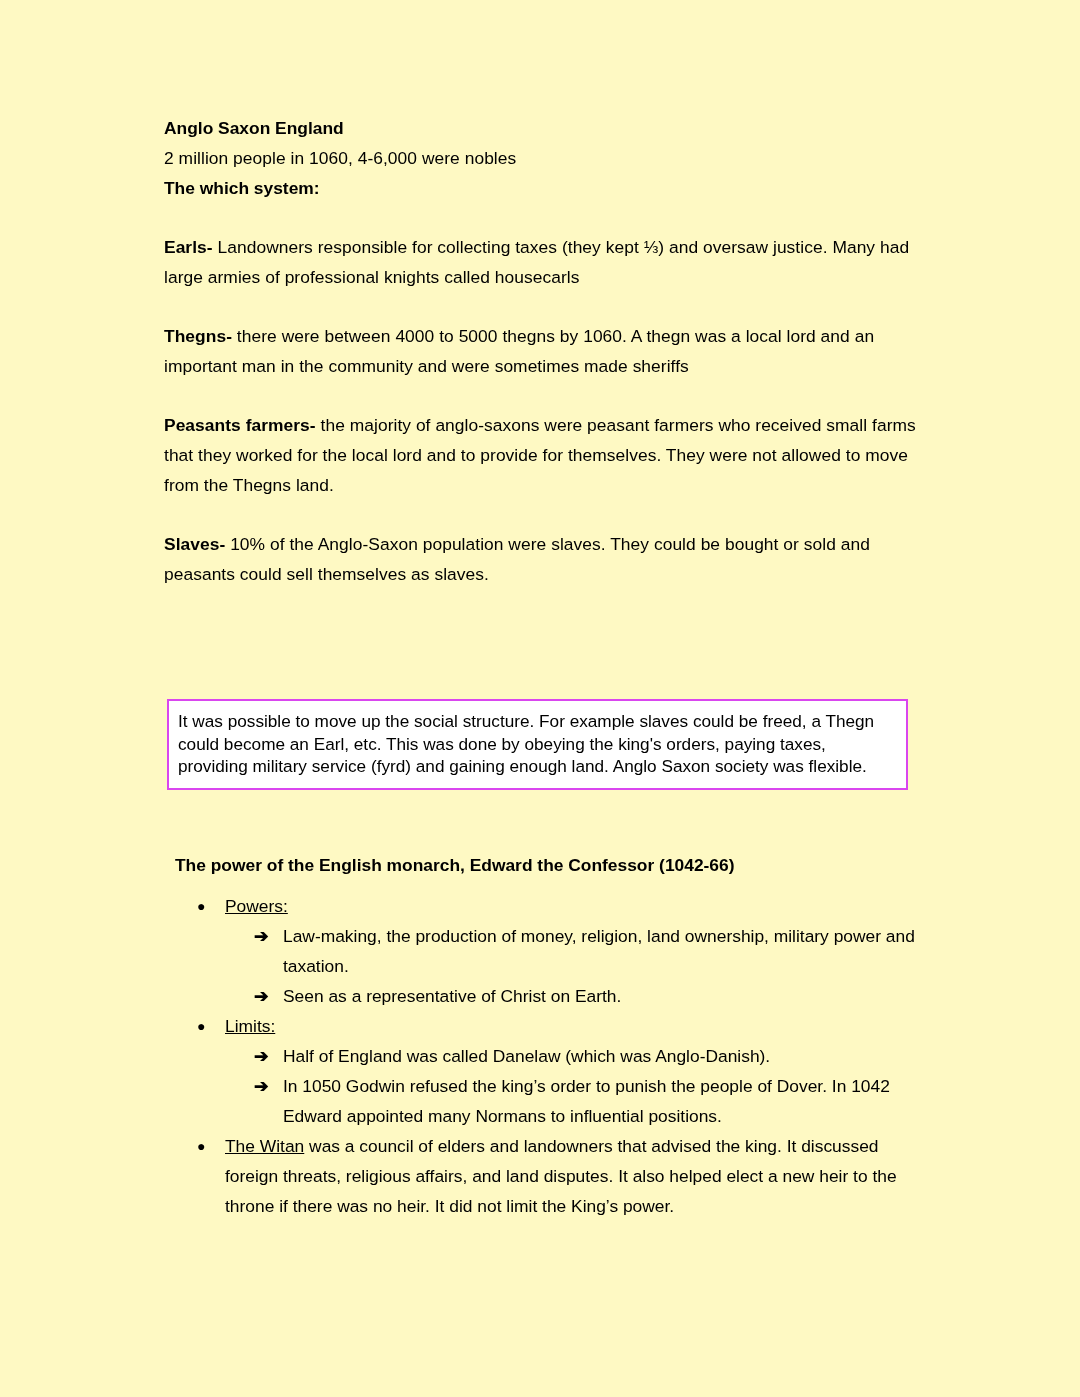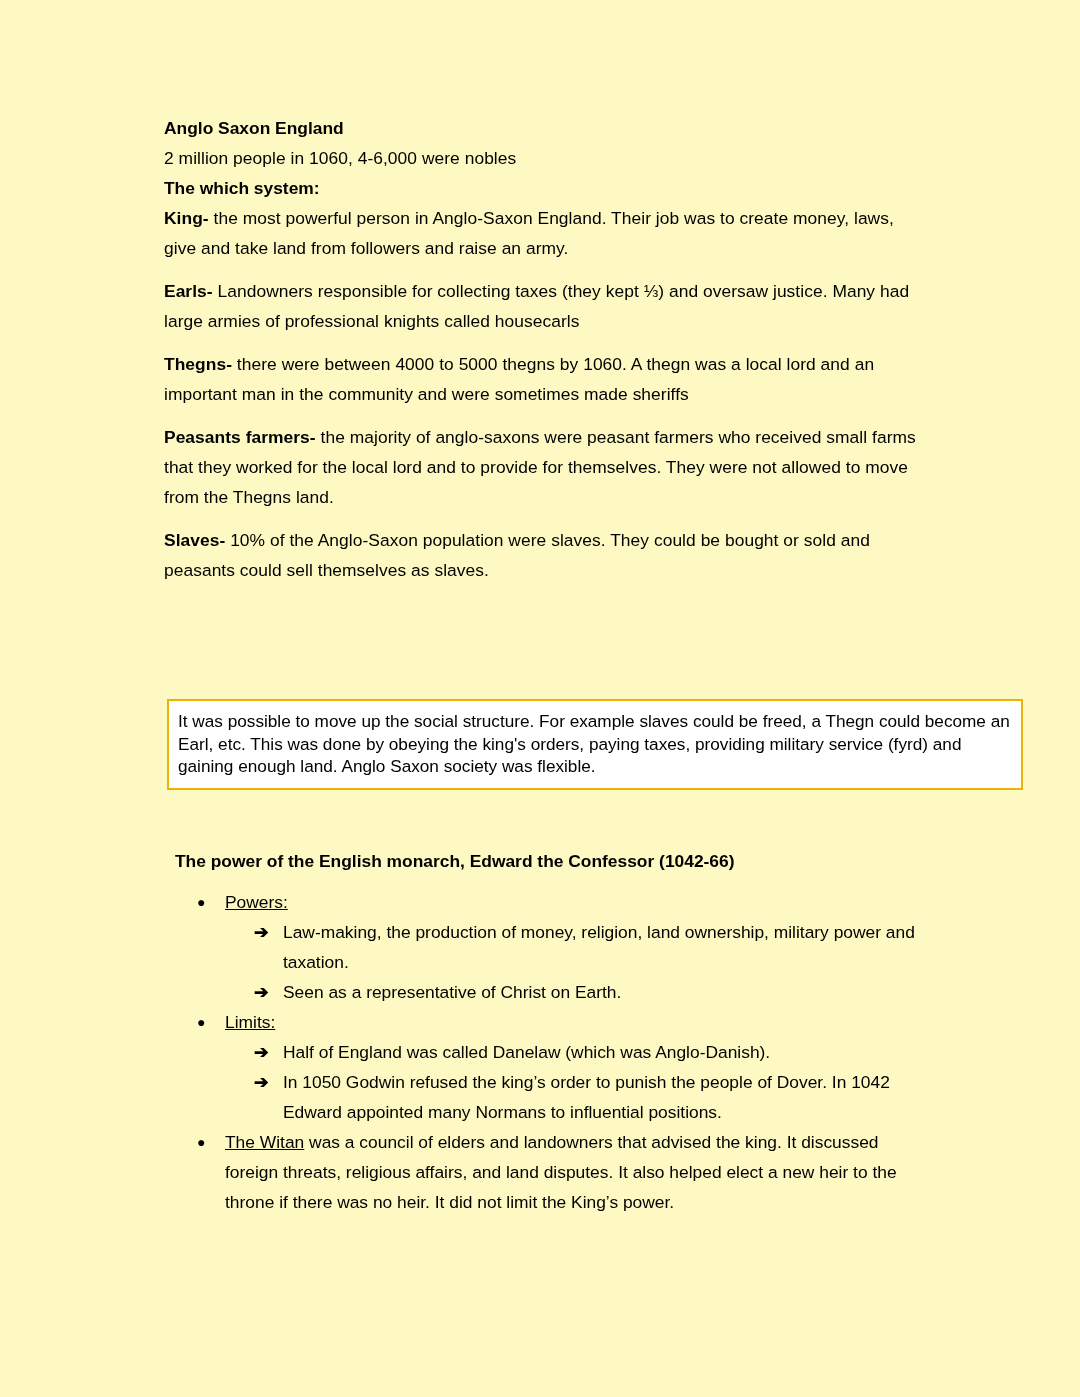--- a/index.html
+++ b/index.html
@@ -29,40 +29,40 @@
 
   
   .para {
     font-size: 17.4px;
     line-height: 30px;
     margin: 0;
     letter-spacing: 0.05px;
     text-align: left;
   }
   .para.gap {
-    margin-top: 13px;
+    margin-top: 29px;
   }
   .b { font-weight: bold; }
   .u { text-decoration: underline; }
 
   .heading {
     font-size: 17.4px;
     line-height: 30px;
     font-weight: bold;
     margin: 0;
   }
 
   
   .callout {
     position: absolute;
     left: 3px;
     top: 586px;
-    width: 856px;
+    width: 741px;
     box-sizing: border-box;
-    border: 2px solid #eab308;
+    border: 2px solid #d946ef;
     padding: 9px 9px 10px 9px;
     background: #ffffff;
   }
   .callout-text {
     font-size: 17.2px;
     line-height: 22.5px;
     margin: 0;
   }
 
   
@@ -109,21 +109,20 @@
 </head>
 <body>
 
 <div class="page">
   <div class="content">
 
     <p class="heading">Anglo Saxon England</p>
     <p class="para">2 million people in 1060, 4-6,000 were nobles</p>
     <p class="heading">The which system:</p>
 
-    <p class="para"><span class="b">King-</span><span> the most powerful person in Anglo-Saxon England. Their job was to create money, laws, give and take land from followers and raise an army.</span></p>
 
     <p class="para gap"><span class="b">Earls-</span><span> Landowners responsible for collecting taxes (they kept ⅓) and oversaw justice. Many had large armies of professional knights called housecarls</span></p>
 
     <p class="para gap"><span class="b">Thegns-</span><span> there were between 4000 to 5000 thegns by 1060. A thegn was a local lord and an important man in the community and were sometimes made sheriffs</span></p>
 
 
     <p class="para gap"><span class="b">Peasants farmers-</span><span> the majority of anglo-saxons were peasant farmers who received small farms that they worked for the local lord and to provide for themselves. They were not allowed to move from the Thegns land.</span></p>
 
     <p class="para gap"><span class="b">Slaves-</span><span> 10% of the Anglo-Saxon population were slaves. They could be bought or sold and peasants could sell themselves as slaves.</span></p>
 

